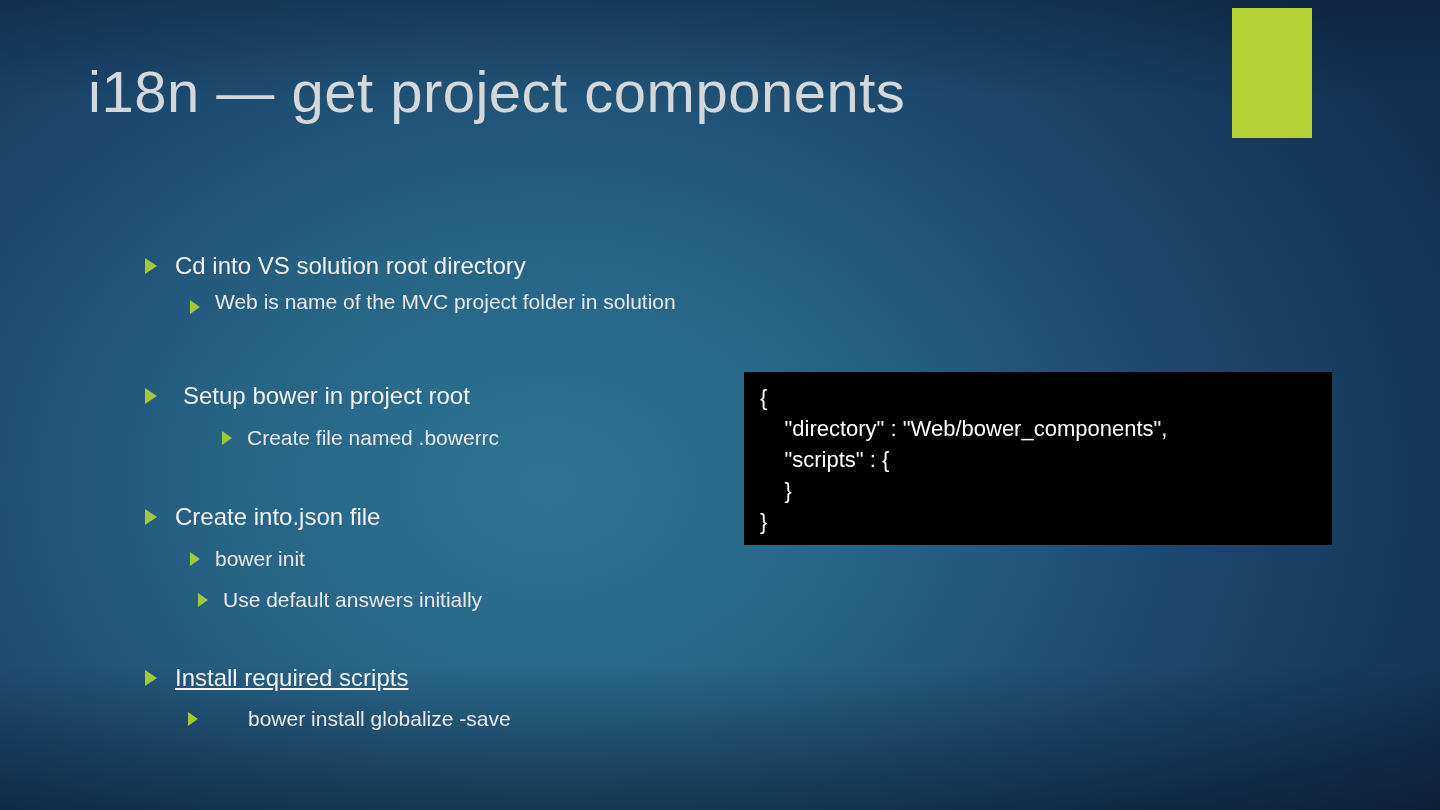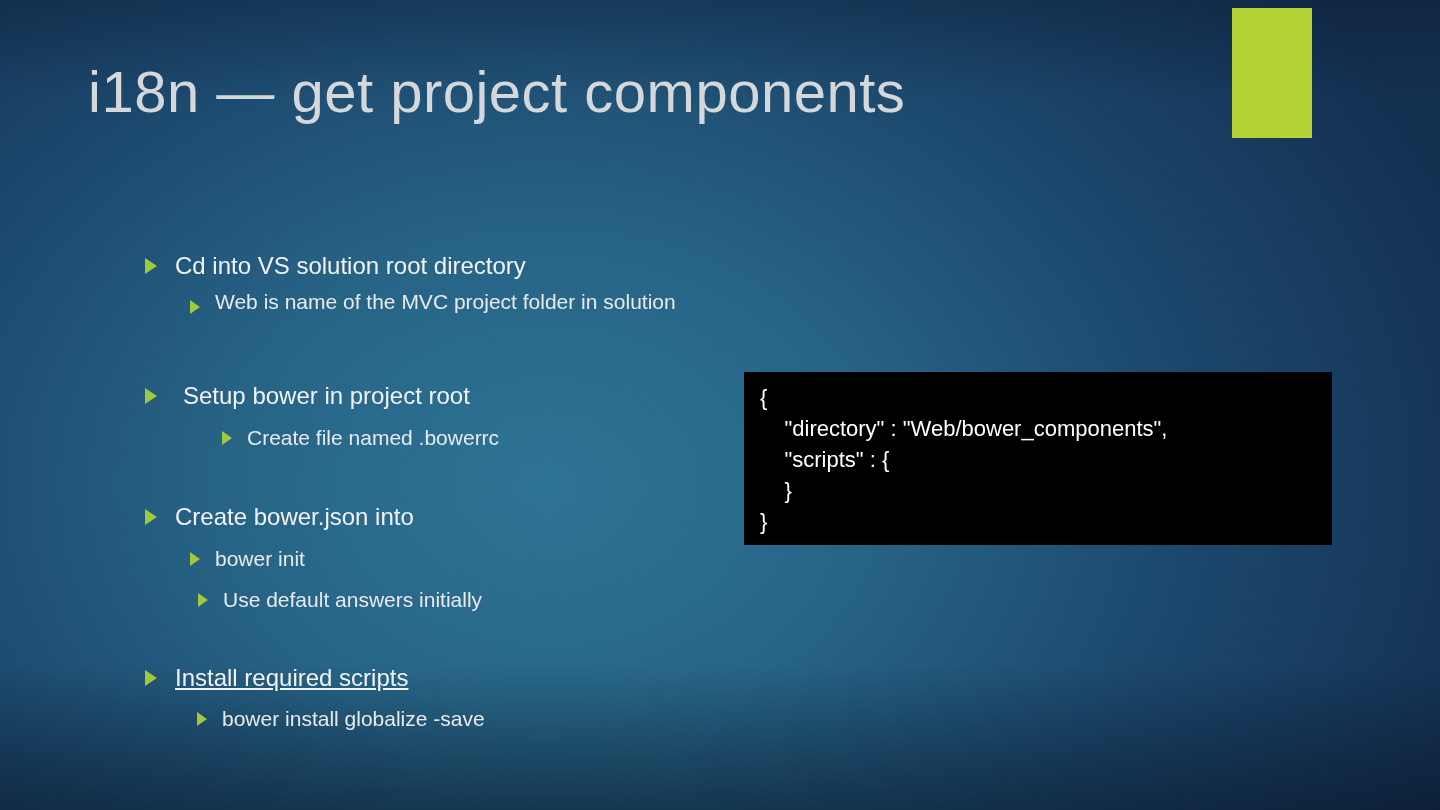--- a/index.html
+++ b/index.html
@@ -93,39 +93,39 @@
     <span>Setup bower in project root</span>
   </div>
 
   <div class="bullet l2" style="left:190px; top:426px;margin-left:32px;">
     <span class="tri"></span>
     <span>Create file named .bowerrc</span>
   </div>
 
   <div class="bullet l1" style="left:145px; top:503px;">
     <span class="tri"></span>
-    <span>Create bower.json into</span>
+    <span>Create into.json file</span>
   </div>
 
   <div class="bullet l2" style="left:190px; top:547px;align-items:center;">
     <span class="tri"></span>
     <span>bower init</span>
   </div>
 
   <div class="bullet l2" style="left:190px; top:588px;padding-left:8px;">
     <span class="tri"></span>
     <span>Use default answers initially</span>
   </div>
 
   <div class="bullet l1" style="left:145px; top:664px;text-decoration:underline;">
     <span class="tri"></span>
     <span>Install required scripts</span>
   </div>
 
-  <div class="bullet l2" style="left:197px; top:707px;">
+  <div class="bullet l2" style="left:188px; top:707px;gap:35px;">
     <span class="tri"></span>
     <span>bower install globalize -save</span>
   </div>
 
   <div class="code-box">
     <div class="code-line">{</div>
     <div class="code-line">    "directory" : "Web/bower_components",</div>
     <div class="code-line">    "scripts" : {</div>
     <div class="code-line">    }</div>
     <div class="code-line">}</div>

